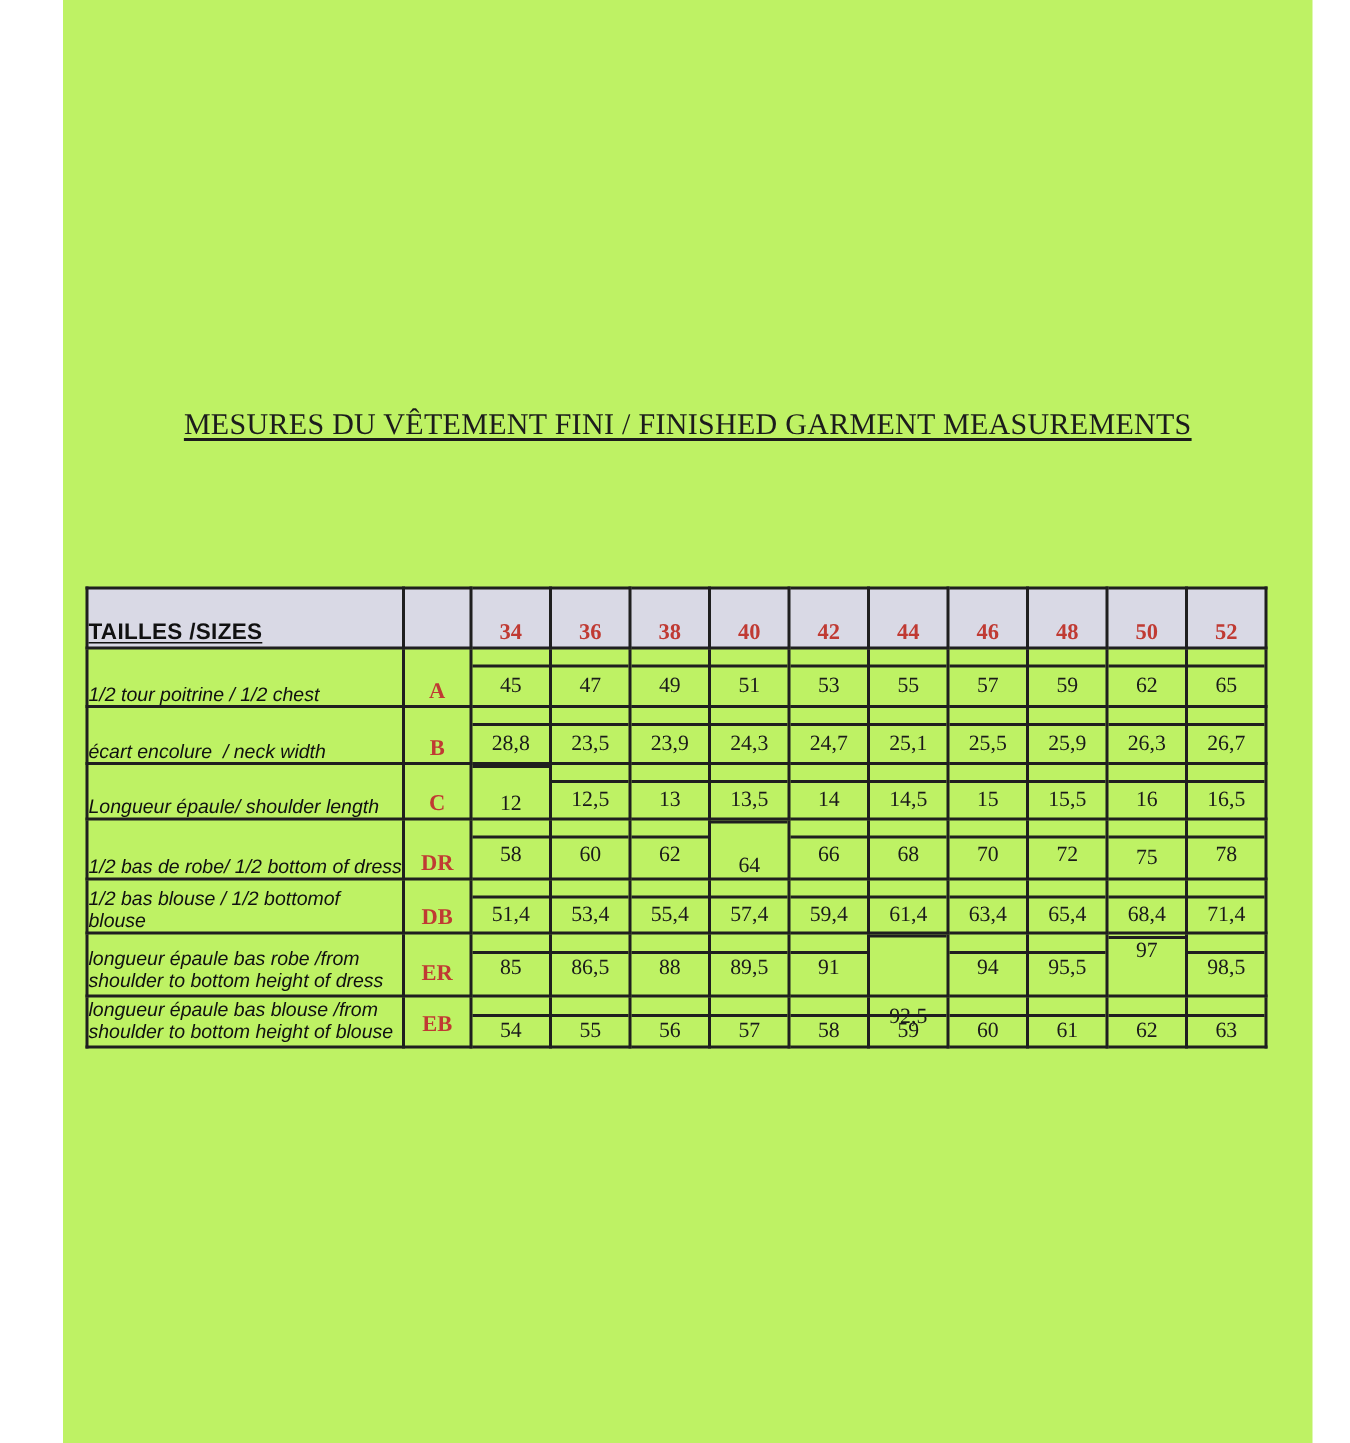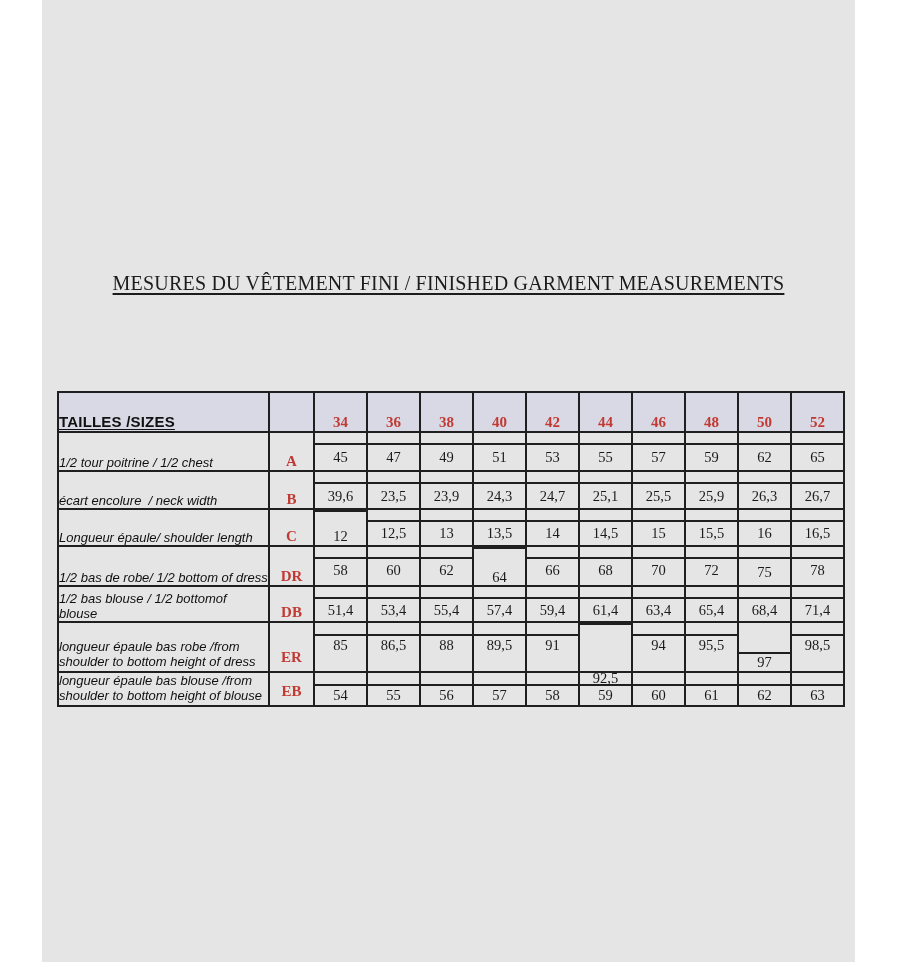--- a/index.html
+++ b/index.html
@@ -2,21 +2,22 @@
 <html><head>
 <meta charset="utf-8">
 <style>
   html,body{margin:0;padding:0;}
   body{
     width:900px;height:962px;position:relative;background:#ffffff;
     font-family:"Liberation Sans",sans-serif;overflow:hidden;
   }
   .page{
     position:absolute;left:42px;top:0;width:813px;height:962px;
-    background:#e5e5e5;
+    background:#bef264;
+    padding-left:20px;
   }
   .title{
     position:absolute;top:272px;left:0;width:100%;margin:0;
     text-align:center;
     font-family:"Liberation Serif","DejaVu Serif",serif;
     font-size:20px;font-weight:400;letter-spacing:0.2px;
     color:#1c1c1c;
     text-decoration:underline;
     text-underline-offset:3px;
   }
@@ -175,21 +176,21 @@
               <div class="vbot">65</div>
             </div>
           </td>
         </tr>
         <tr style="height: 38px;">
           <td class="lbl"><span>écart encolure  / neck width</span></td>
           <td class="code">B</td>
           <td class="val">
             <div class="vwrap" style="height: 36px;">
               <div class="vtop"></div>
-              <div class="vbot">39,6</div>
+              <div class="vbot">28,8</div>
             </div>
           </td>
           <td class="val">
             <div class="vwrap" style="height: 36px;">
               <div class="vtop"></div>
               <div class="vbot">23,5</div>
             </div>
           </td>
           <td class="val">
             <div class="vwrap" style="height: 36px;">
@@ -477,21 +478,21 @@
               <div class="vbot">94</div>
             </div>
           </td>
           <td class="val">
             <div class="vwrap" style="height: 32px;">
               <div class="vtop"></div>
               <div class="vbot">95,5</div>
             </div>
           </td>
           <td class="val">
-            <div class="vwrap" style="height: 20px; margin-top: 28px;">
+            <div class="vwrap" style="height: 20px;">
               <div class="vtop"></div>
               <div class="vbot">97</div>
             </div>
           </td>
           <td class="val">
             <div class="vwrap" style="height: 32px;">
               <div class="vtop"></div>
               <div class="vbot">98,5</div>
             </div>
           </td>

